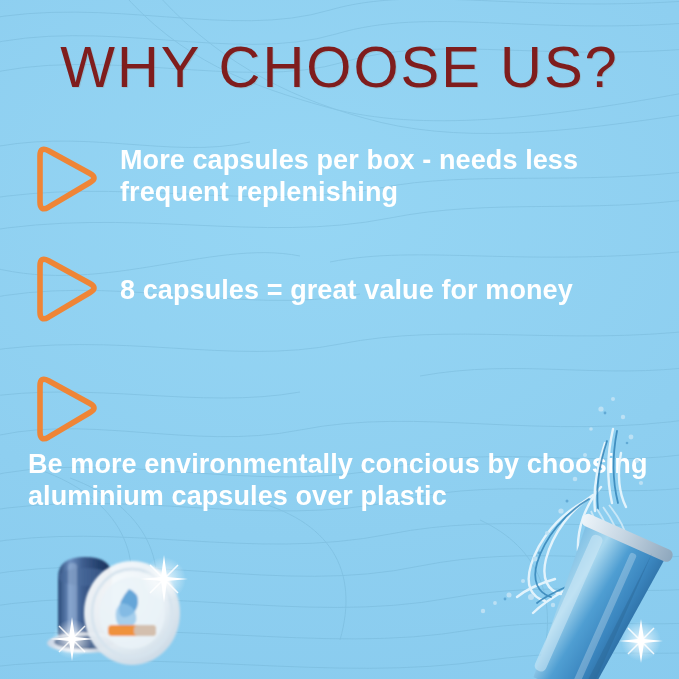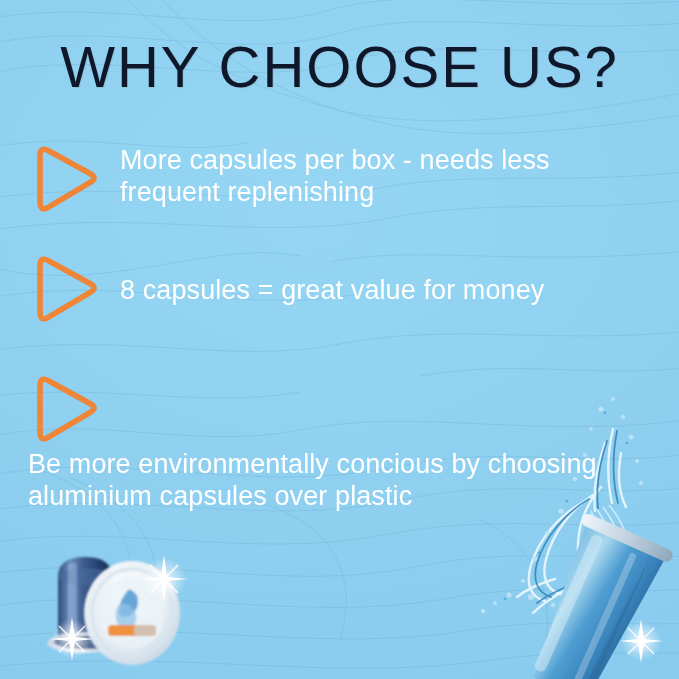--- a/index.html
+++ b/index.html
@@ -30,21 +30,21 @@
   }
   .bg-contours svg { display: block; width: 100%; height: 100%; }
 
   
   .title {
     position: absolute;
     left: 0;
     right: 0;
     top: 36px;
     text-align: center;
-    color: #0f172a;
+    color: #7f1d1d;
     font-size: 58px;
     line-height: 62px;
     font-weight: 400;
     letter-spacing: 2.0px;
     white-space: nowrap;
     font-family: "Liberation Sans", sans-serif;
     text-shadow: 1px 1px 0 rgba(140,120,100,0.18);
   }
 
   
@@ -67,21 +67,21 @@
     width: 80px;
     height: 74px;
     margin-right: 12px;
   }
   .bullet-marker svg { display: block; width: 100%; height: 100%; overflow: visible; }
 
   .bullet-text {
     color: #ffffff;
     font-size: 27px;
     line-height: 32px;
-    font-weight: 400;
+    font-weight: 700;
     letter-spacing: 0.1px;
     font-family: "Liberation Sans", sans-serif;
     padding-top: 4px;
   }
   .b1 .bullet-marker { margin-top: 2px; }
   .b2 .bullet-marker { margin-top: 0px; }
   .b2 .bullet-text { padding-top: 22px; }
   .b3 .bullet-marker { margin-top: 10px; }
   .b3 .bullet-text { padding-top: 2px; }
 

